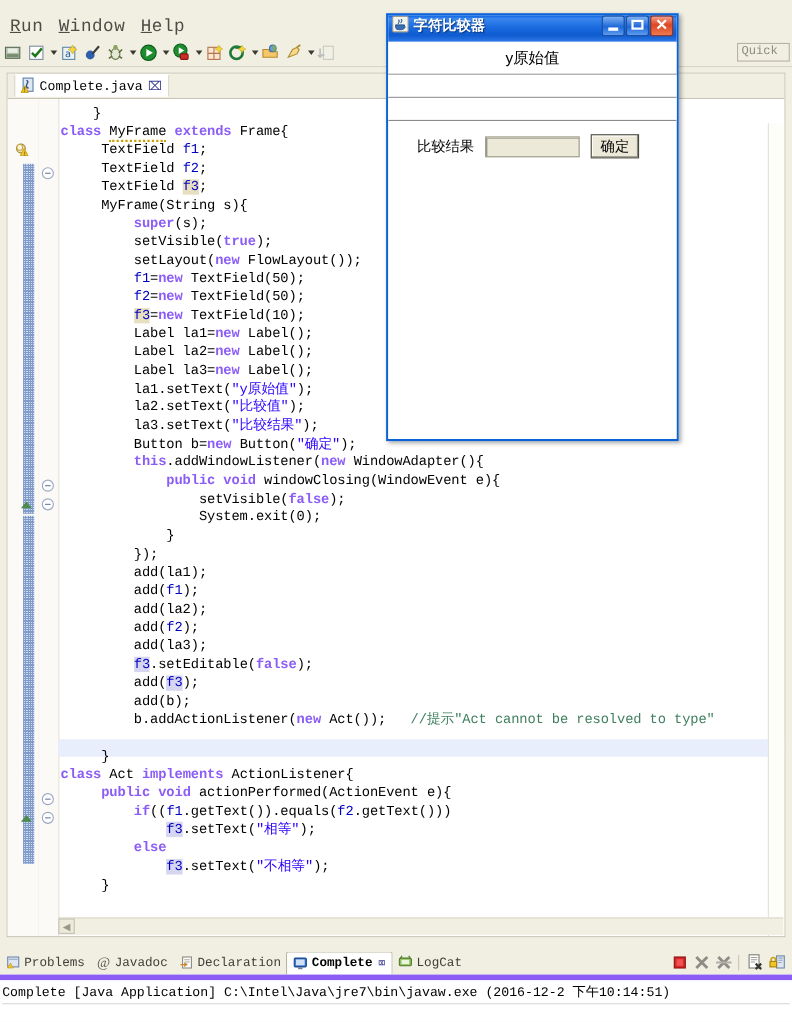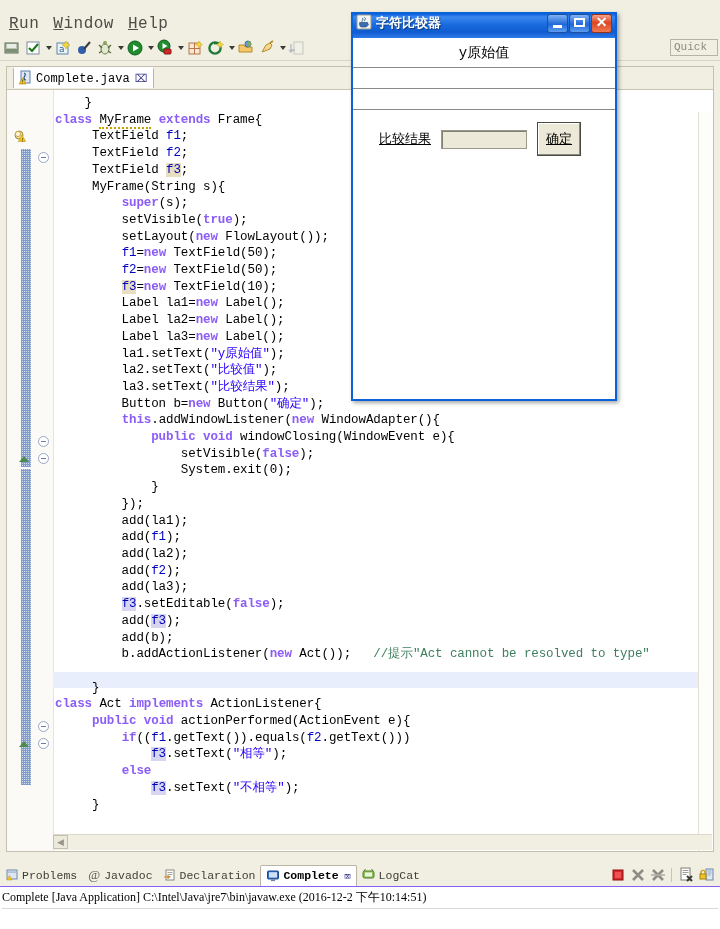--- a/index.html
+++ b/index.html
@@ -103,22 +103,22 @@
   
   .console-panel{position:absolute;left:0;top:864px;width:720px;height:65px;background:#f1efe2;}
   .console-tabs{position:absolute;left:0;top:0;height:22px;width:100%;display:flex;align-items:center;}
   .ctab{display:flex;align-items:center;height:20px;padding:0 5px;font-family:"Liberation Mono","DejaVu Sans Mono",monospace;font-size:11.5px;color:#3f3f38;justify-content:space-between;}
   .ctab.active{background:#fff;border:1px solid #b9b5a4;border-bottom:none;border-radius:2px 2px 0 0;color:#000;font-weight:bold;}
   .ctab .ci{width:14px;height:14px;margin-right:3px;flex:0 0 auto;}
   .ctools{position:absolute;right:4px;top:2px;display:flex;align-items:center;}
   .ctools .ct{width:18px;height:18px;margin-left:2px;}
   .ctools .csep{width:1px;height:14px;background:#c9c5b5;margin:0 4px;}
   .console-body{
-    position:absolute;left:0;top:22px;width:100%;bottom:0;background:#fff;border-top:1px solid #8b5cf6;
-    font-family:Liberation Serif, serif;font-size:12px;color:#000;
+    position:absolute;left:0;top:22px;width:100%;bottom:0;background:#fff;border-top:5px solid #8b5cf6;
+    font-family:Liberation Mono, monospace;font-size:12px;color:#000;
     padding:2px 2px 0 2px;box-sizing:border-box;
   }
   .console-line{white-space:nowrap;border-bottom:1px solid #d9d9d9;padding-bottom:2px;}
 
   
   .dialog{
     position:absolute;left:351px;top:12px;width:266px;height:389px;
     border:2px solid #0a63d6;background:#fff;box-sizing:border-box;
     box-shadow:2px 2px 4px rgba(0,0,0,.35);
   }
@@ -131,36 +131,36 @@
   .dlg-title .t{color:#fff;font-weight:bold;font-size:13px;text-shadow:1px 1px 1px rgba(0,0,0,.45);flex:1 1 auto;}
   .wbtns{display:flex;align-items:center;padding-right:3px;}
   .wbtn{width:21px;height:19px;margin-left:1px;border:1px solid #1d4e9c;border-radius:3px;position:relative;box-sizing:border-box;}
   .wbtn.min{background:linear-gradient(180deg,#7fb2f3,#1f68d8 55%,#5d9cee);}
   .wbtn.max{background:linear-gradient(180deg,#7fb2f3,#1f68d8 55%,#5d9cee);}
   .wbtn.cls{background:linear-gradient(180deg,#f5a28b,#dc4722 45%,#ef7a52);border-color:#9c3016;}
   .wbtn.min:after{content:"";position:absolute;left:5px;bottom:4px;width:9px;height:3px;background:#fff;}
   .wbtn.max:after{content:"";position:absolute;left:4px;top:3px;width:11px;height:9px;border:2px solid #fff;box-sizing:border-box;}
   .wbtn.cls span{position:absolute;left:0;top:-1px;width:100%;text-align:center;color:#fff;font-weight:bold;font-size:14px;font-family:"Liberation Sans",sans-serif;}
   .dlg-body{position:absolute;left:0;top:24px;right:0;bottom:0;background:#fff;}
-  .dlg-row{width:100%;box-sizing:border-box;font-family:Liberation Mono, monospace;}
+  .dlg-row{width:100%;box-sizing:border-box;}
   .lbl-center{
     text-align:center;font-size:14px;color:#000;padding:6px 0 5px 0;
     border-bottom:1px solid #8a8a8a;
   }
   .tf{
     height:21px;border-bottom:1px solid #8a8a8a;background:#fff;
   }
-  .dlg-result{display:flex;align-items:center;padding:12px 0 0 26px;text-decoration:underline;}
+  .dlg-result{display:flex;align-items:center;padding:12px 0 0 26px;}
   .dlg-result .rl{font-size:13px;margin-right:10px;}
   .dlg-input{
     width:86px;height:19px;background:#ece9d8;border:1px solid #9a9a8a;
     box-shadow:inset 1px 1px 0 #7f7f72;box-sizing:border-box;
   }
   .dlg-btn{
-    margin-left:10px;height:34px;min-width:40px;padding:0 8px;
+    margin-left:10px;height:22px;min-width:40px;padding:0 8px;
     background:#ece9d8;border:1px solid #4a4a44;box-shadow:inset -1px -1px 0 #8a8a80, inset 1px 1px 0 #fff;
     font-size:13px;display:flex;align-items:center;justify-content:center;box-sizing:border-box;
   }
 </style>
 </head>
 <body>
 
 <div id="ide">
 
   <div class="menubar">

